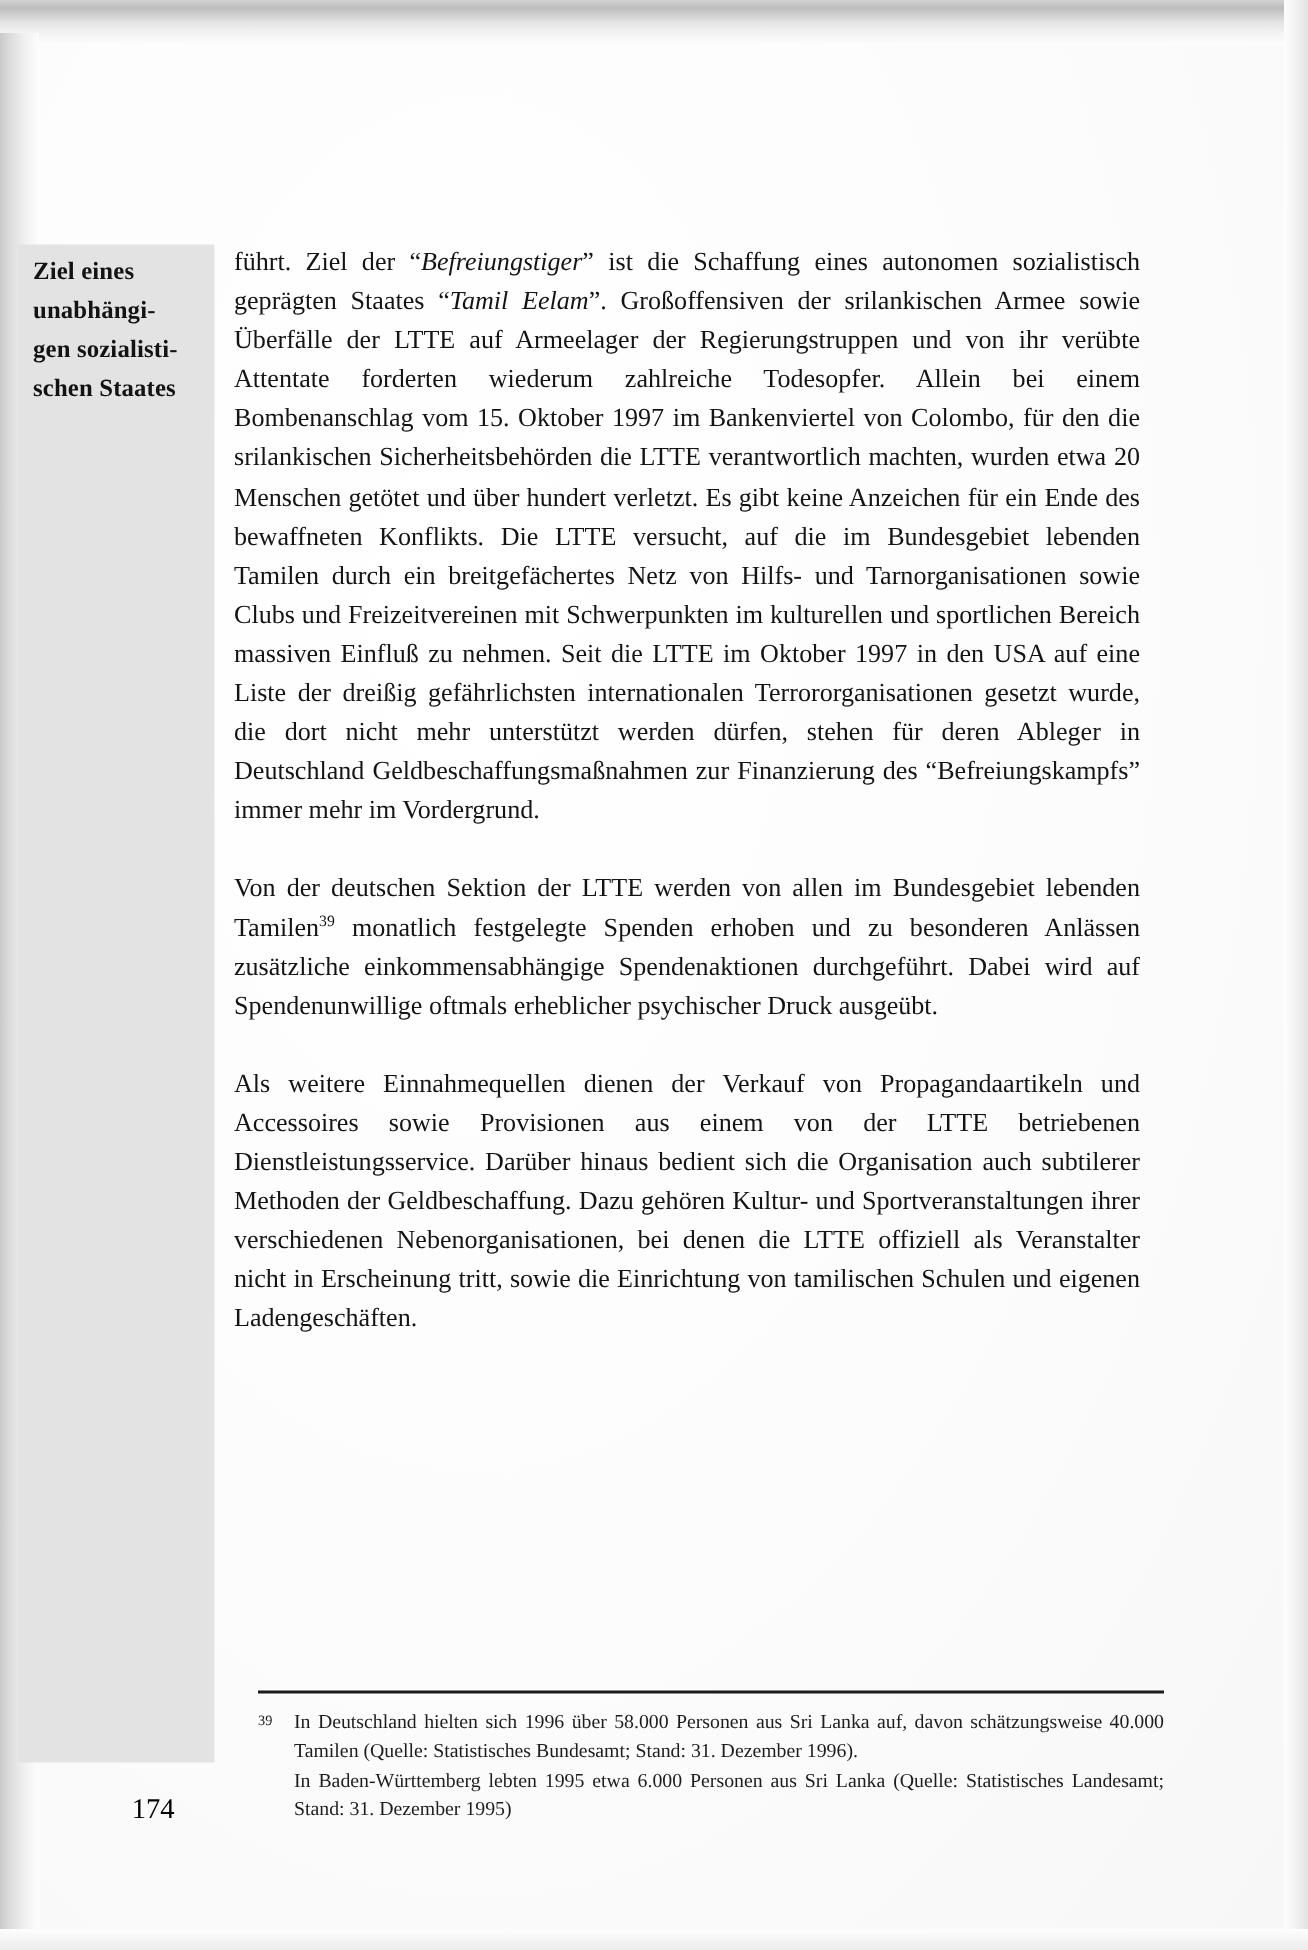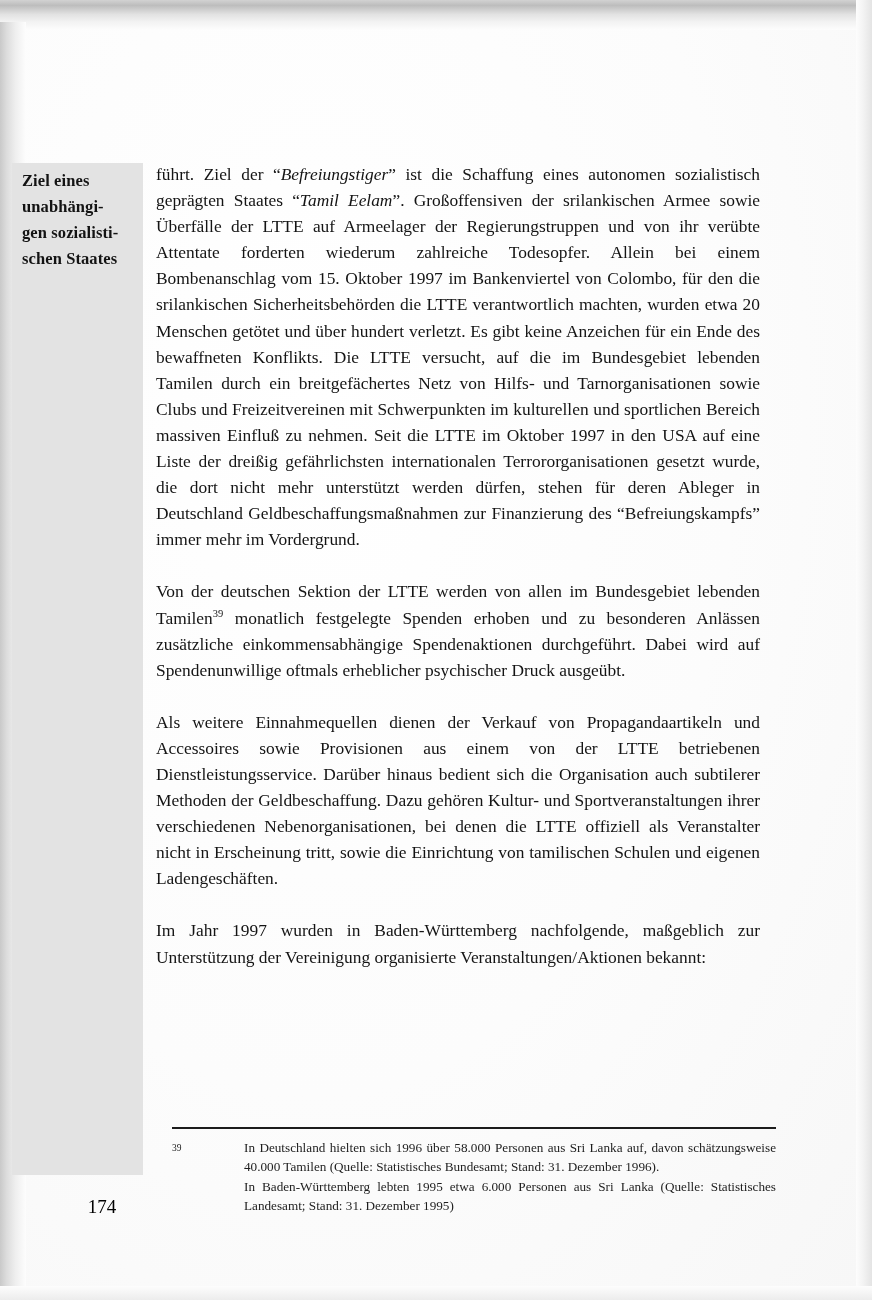--- a/index.html
+++ b/index.html
@@ -134,21 +134,20 @@
   .fn-marker {
     flex: 0 0 24px;
     font-size: 9.5px;
     line-height: 19.4px;
     padding-top: 1px;
     color: #1d1d1d;
   }
   .fn-text {
     flex: 1 1 auto;
     text-align: justify;
-    margin-left: 48px;
   }
   .fn-text .fn-para { margin: 0; }
   .fn-text .fn-para + .fn-para { margin-top: 0; }
 </style>
 </head>
 <body>
 
 <div id="page">
 
   <div class="scan-top-shadow"></div>
@@ -168,21 +167,20 @@
   <div class="folio">174</div>
 
   <div class="column">
 
     <p class="body"><span>führt. Ziel der “</span><em>Befreiungstiger</em><span>” ist die Schaffung eines autonomen sozialistisch geprägten Staates “</span><em>Tamil Eelam</em><span>”. Großoffensiven der srilankischen Armee sowie Überfälle der LTTE auf Armeelager der Regierungstruppen und von ihr verübte Attentate forderten wiederum zahlreiche Todesopfer. Allein bei einem Bombenanschlag vom 15. Oktober 1997 im Bankenviertel von Colombo, für den die srilankischen Sicherheitsbehörden die LTTE verantwortlich machten, wurden etwa 20 Menschen getötet und über hundert verletzt. Es gibt keine Anzeichen für ein Ende des bewaffneten Konflikts. Die LTTE versucht, auf die im Bundesgebiet lebenden Tamilen durch ein breitgefächertes Netz von Hilfs- und Tarnorganisationen sowie Clubs und Freizeitvereinen mit Schwerpunkten im kulturellen und sportlichen Bereich massiven Einfluß zu nehmen. Seit die LTTE im Oktober 1997 in den USA auf eine Liste der dreißig gefährlichsten internationalen Terrororganisationen gesetzt wurde, die dort nicht mehr unterstützt werden dürfen, stehen für deren Ableger in Deutschland Geldbeschaffungsmaßnahmen zur Finanzierung des “Befreiungskampfs” immer mehr im Vordergrund.</span></p>
 
     <p class="body gap-before"><span>Von der deutschen Sektion der LTTE werden von allen im Bundesgebiet lebenden Tamilen</span><sup class="fn-ref">39</sup><span> monatlich festgelegte Spenden erhoben und zu besonderen Anlässen zusätzliche einkommensabhängige Spendenaktionen durchgeführt. Dabei wird auf Spendenunwillige oftmals erheblicher psychischer Druck ausgeübt.</span></p>
 
     <p class="body gap-before">Als weitere Einnahmequellen dienen der Verkauf von Propagandaartikeln und Accessoires sowie Provisionen aus einem von der LTTE betriebenen Dienstleistungsservice. Darüber hinaus bedient sich die Organisation auch subtilerer Methoden der Geldbeschaffung. Dazu gehören Kultur- und Sportveranstaltungen ihrer verschiedenen Nebenorganisationen, bei denen die LTTE offiziell als Veranstalter nicht in Erscheinung tritt, sowie die Einrichtung von tamilischen Schulen und eigenen Ladengeschäften.</p>
 
-    <p class="body gap-before">Im Jahr 1997 wurden in Baden-Württemberg nachfolgende, maßgeblich zur Unterstützung der Vereinigung organisierte Veranstaltungen/Aktionen bekannt:</p>
   </div>
 
   <div class="footnote-rule"></div>
   <div class="footnotes">
     <div class="fn-block">
       <div class="fn-marker">39</div>
       <div class="fn-text">
         <p class="fn-para">In Deutschland hielten sich 1996 über 58.000 Personen aus Sri Lanka auf, davon schätzungsweise 40.000 Tamilen (Quelle: Statistisches Bundesamt; Stand: 31. Dezember 1996).</p>
         <p class="fn-para">In Baden-Württemberg lebten 1995 etwa 6.000 Personen aus Sri Lanka (Quelle: Statistisches Landesamt; Stand: 31. Dezember 1995)</p>
       </div>

